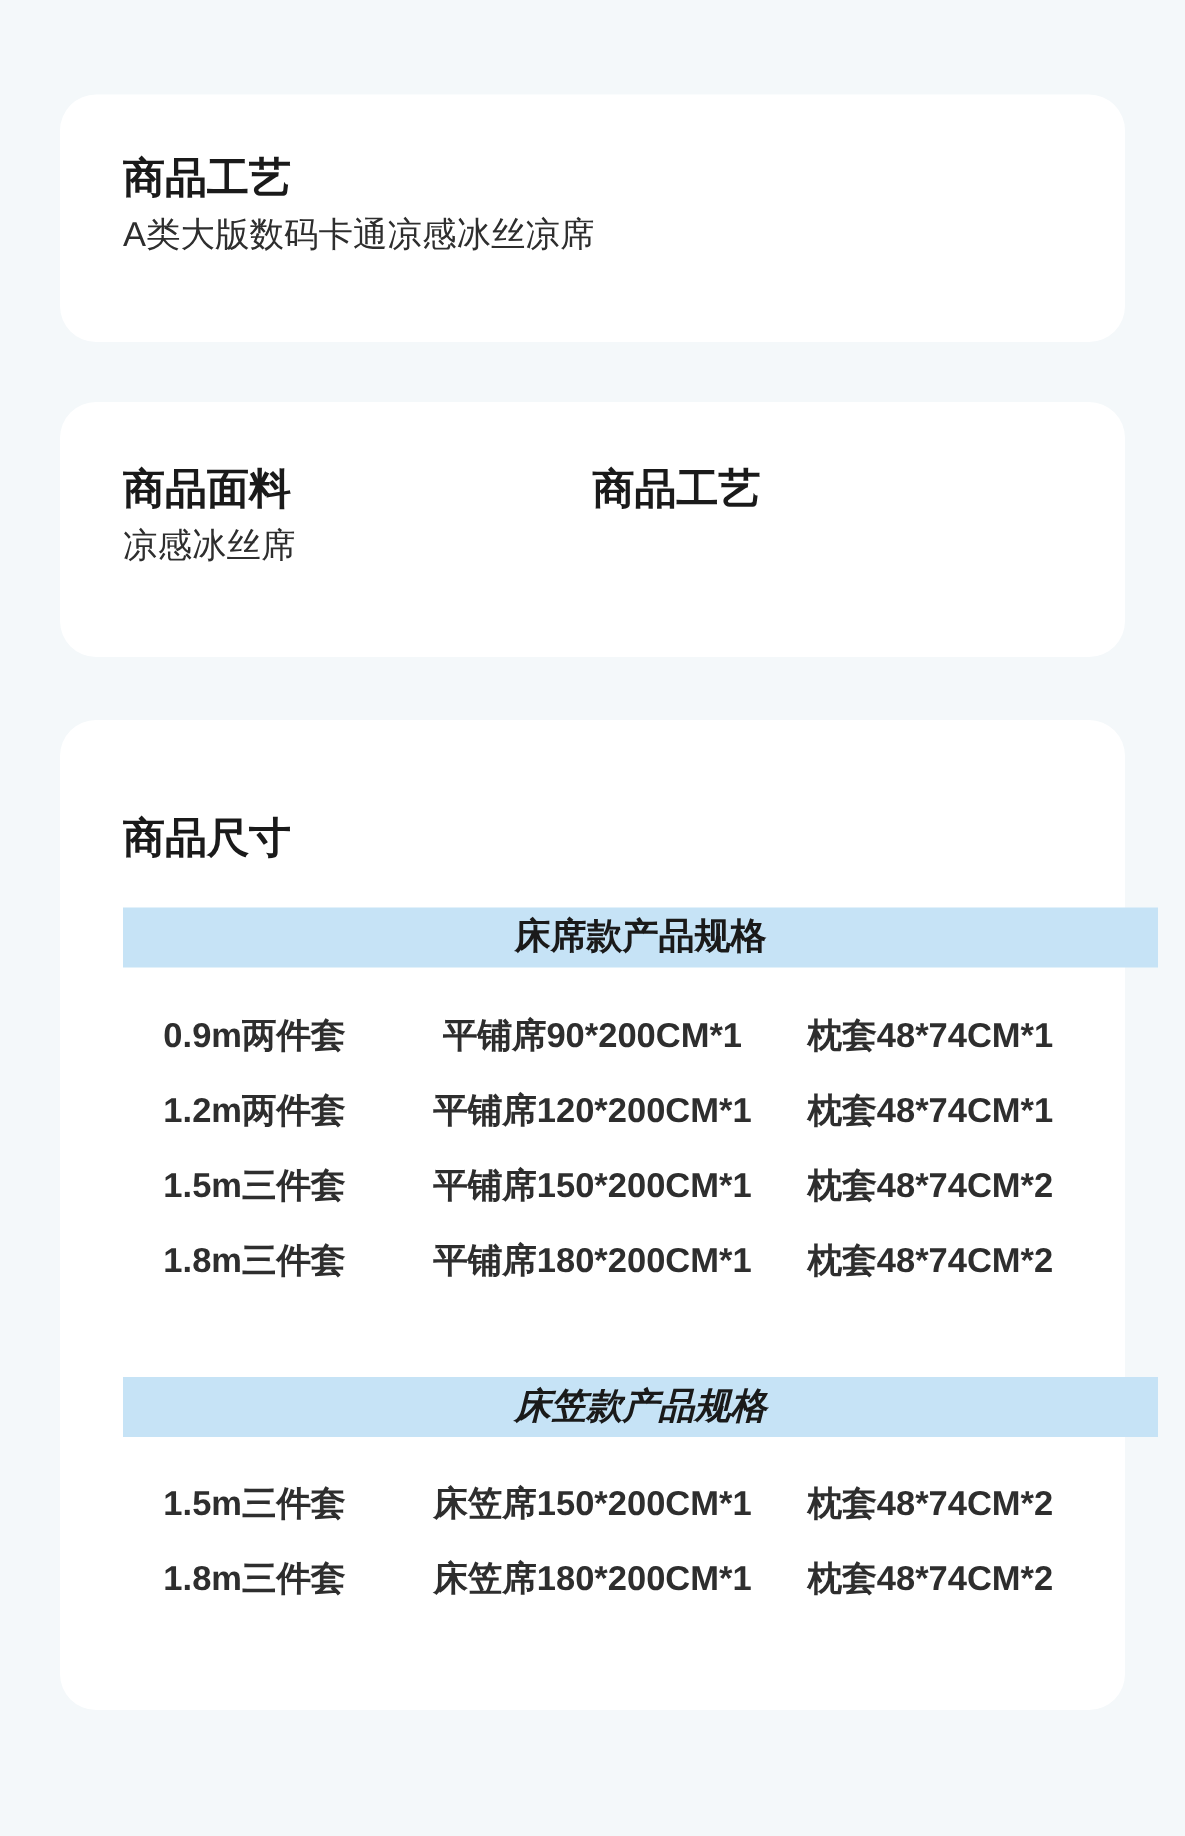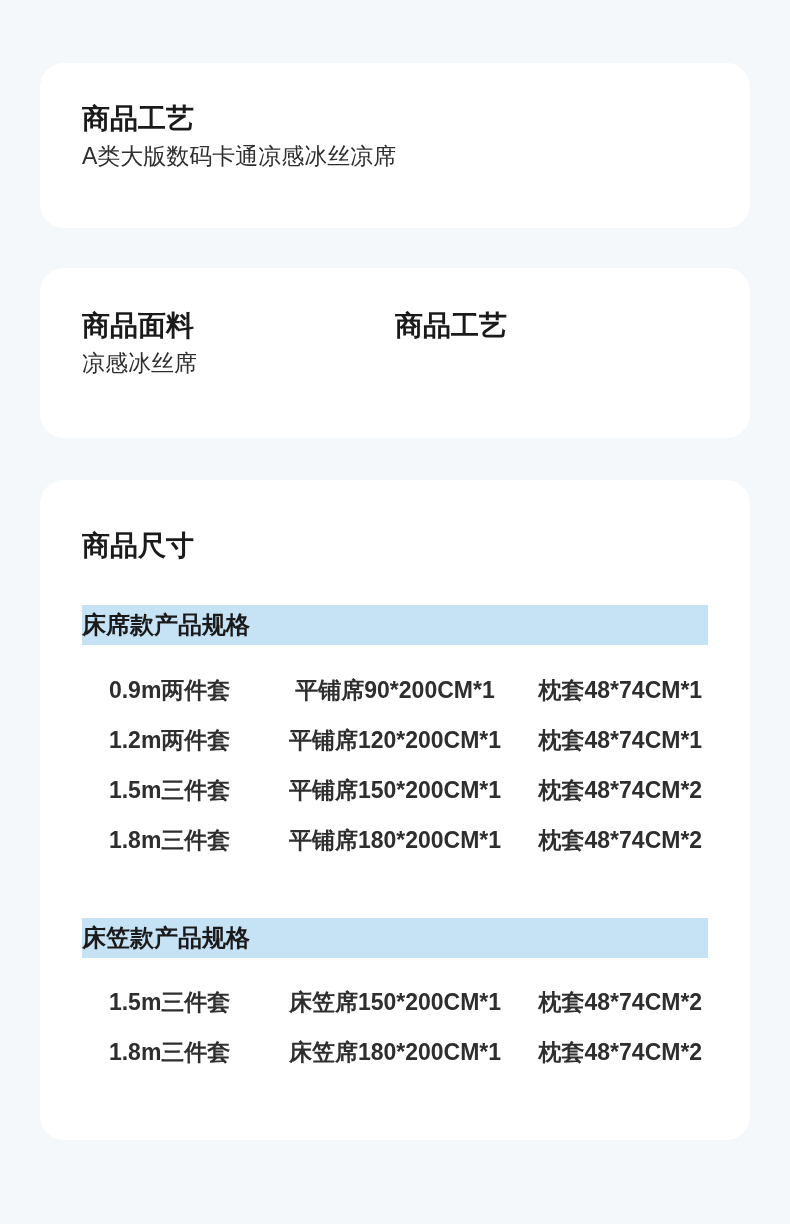--- a/index.html
+++ b/index.html
@@ -35,34 +35,35 @@
     color:var(--heading-color);
     line-height:1.15;
   }
   .v-text{
     font-size:23px;
     color:var(--body-color);
     margin-top:8px;
     line-height:1.2;
   }
   .attr-col{width:350px;}
-  .size-title{position:absolute;left:42px;top:50px;}
+  .size-title{position:absolute;left:42px;top:63px;}
   .spec-bar{
     position:absolute;
     left:42px;
-    width:626px;
+    width:690px;
     height:40px;
     background:var(--bar-bg);
+    text-align:center;
     line-height:40px;
     font-size:24px;
     font-weight:700;
     color:var(--heading-color);
   }
   .bar-1{top:125px;}
-  .bar-2{top:438px;}
+  .bar-2{top:438px;font-style:italic;}
   .spec-rows{
     position:absolute;
     left:42px;
     width:626px;
   }
   .rows-1{top:185px;}
   .rows-2{top:497px;}
   .spec-row{
     display:flex;
     align-items:center;

